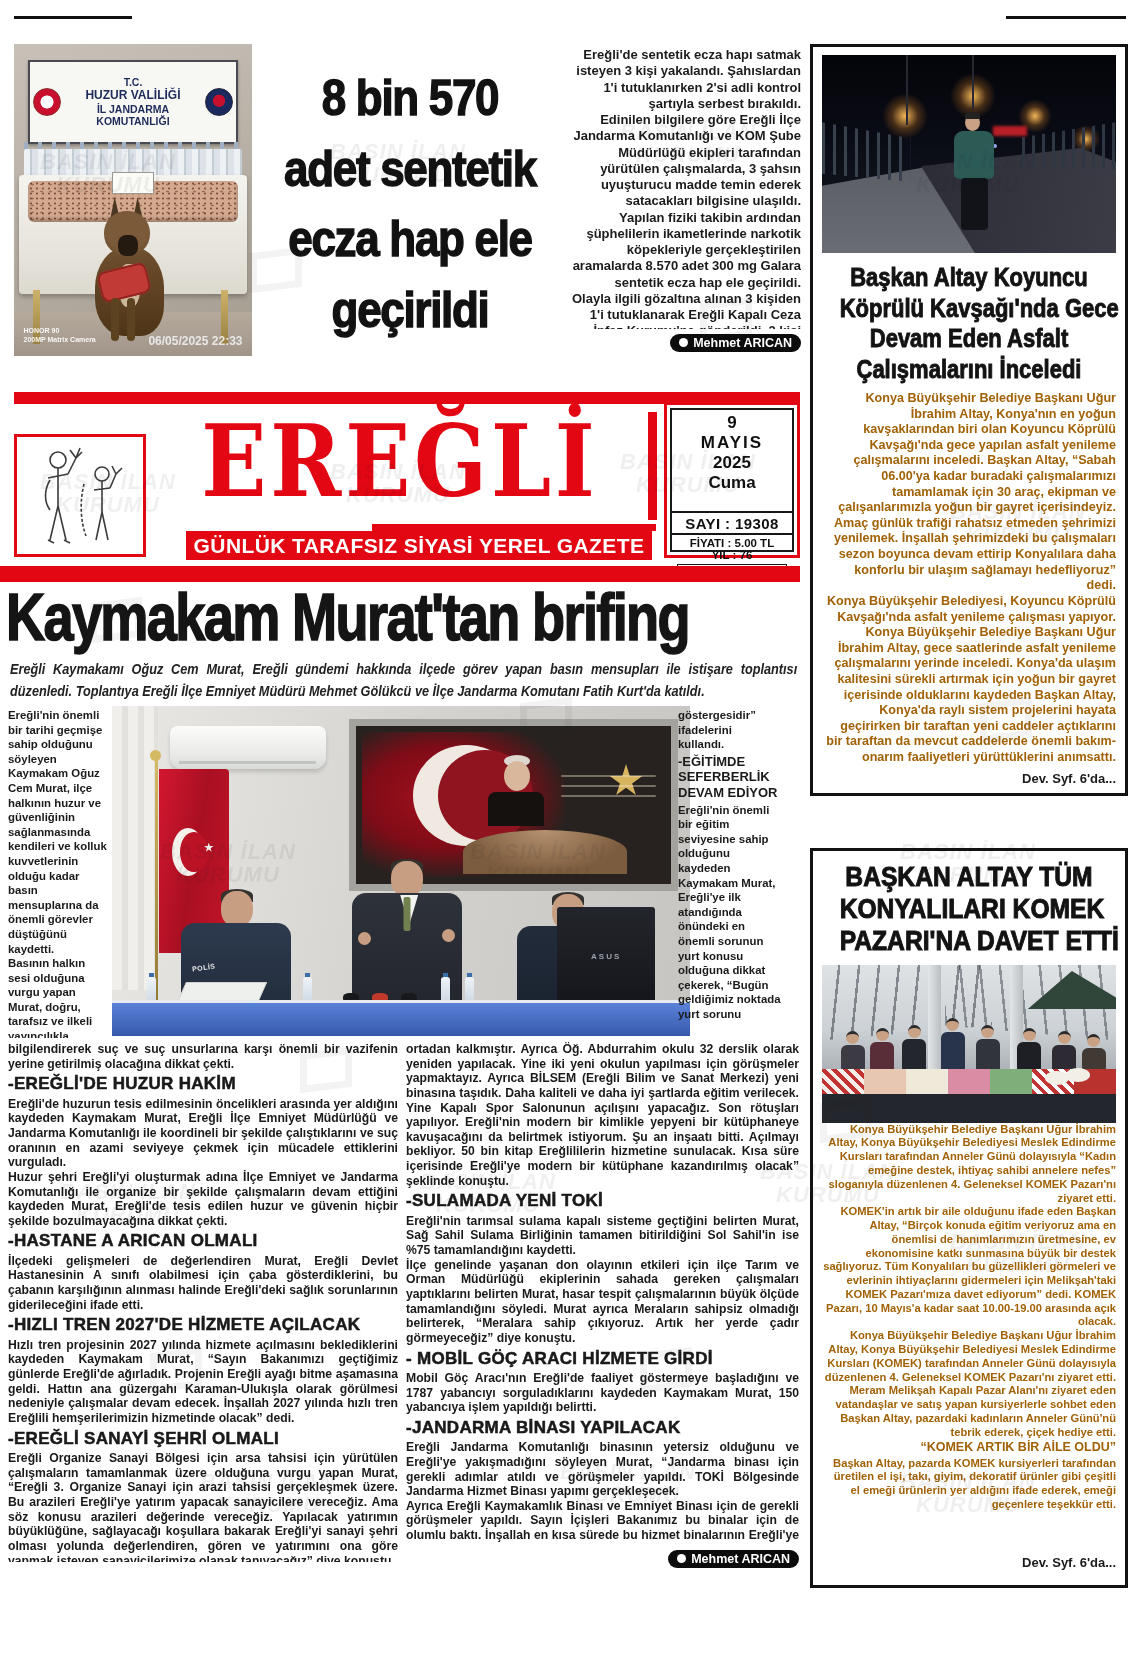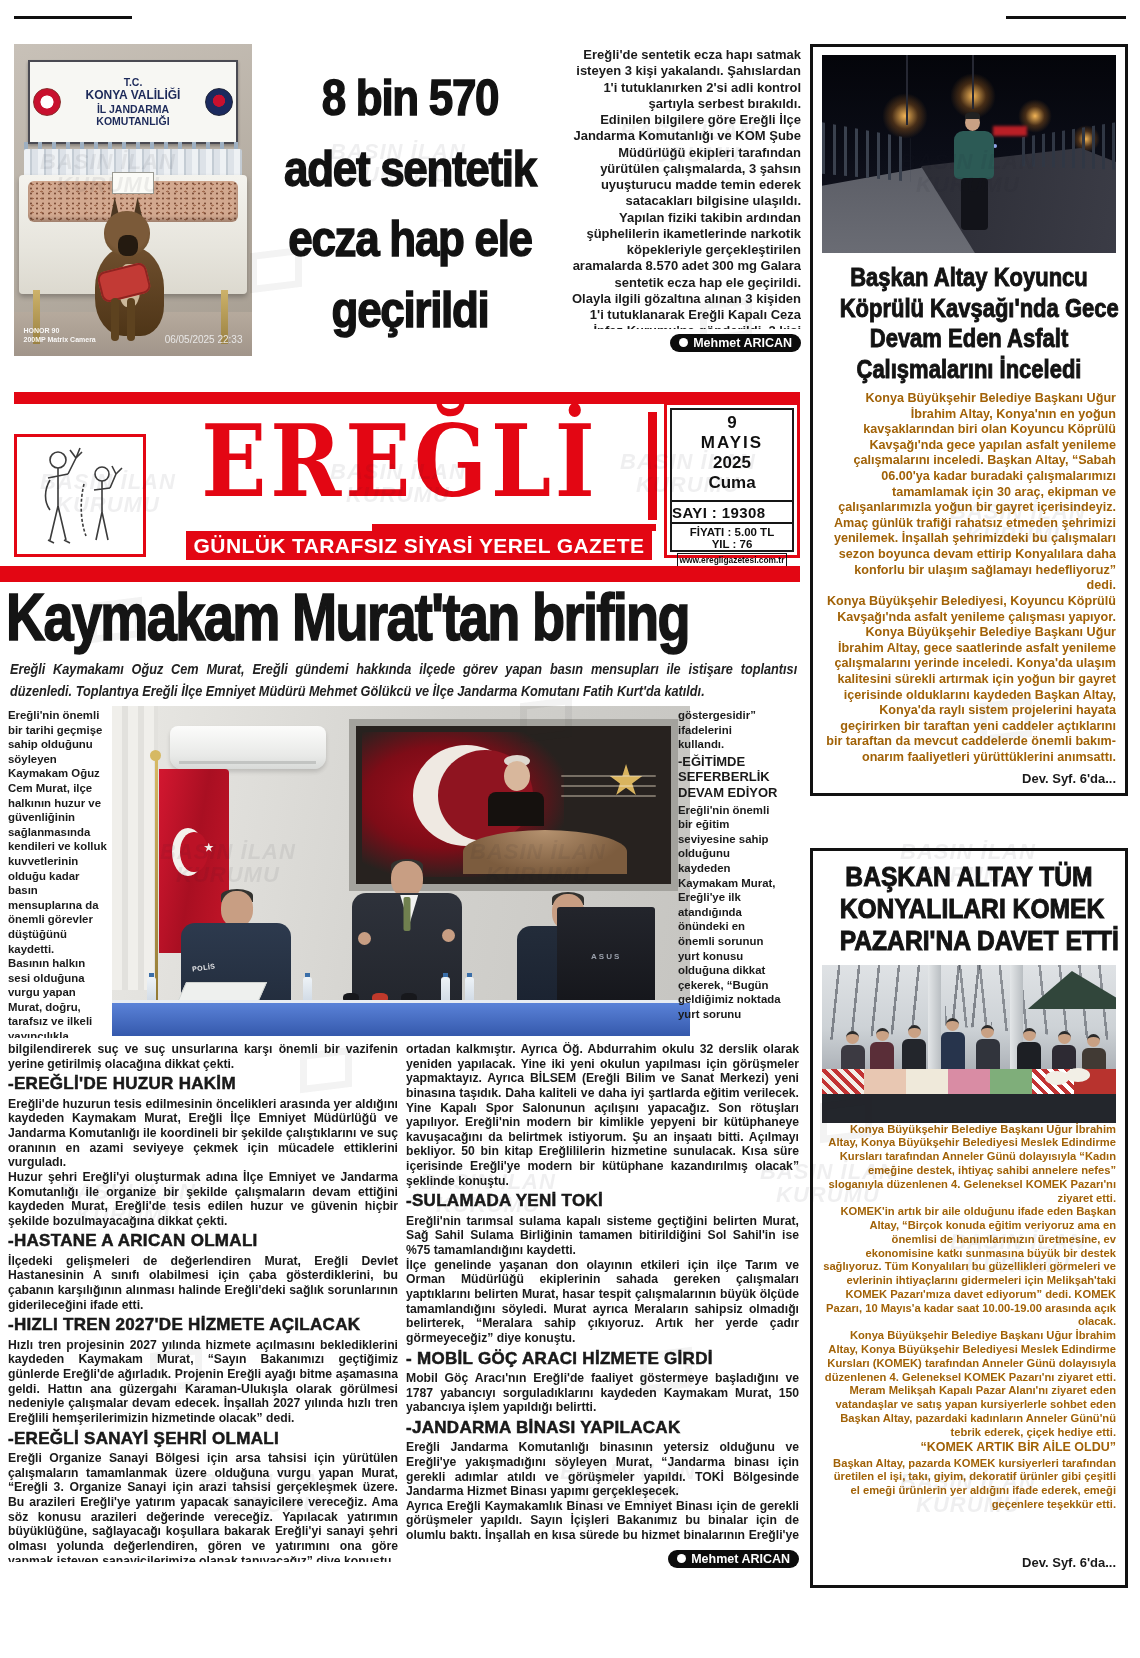--- a/index.html
+++ b/index.html
@@ -51,21 +51,21 @@
       background:radial-gradient(circle at 50% 40%,#7b5a39 0 60%,#5d421f 100%)}
   .dog-muzzle{position:absolute;left:37%;top:25%;width:17%;height:14%;background:#241a10;border-radius:40%}
   .dog-body{position:absolute;left:17%;top:33%;width:60%;height:58%;border-radius:46% 46% 34% 42%;
       background:linear-gradient(#6f4f2e,#4e3517)}
   .dog-chest{position:absolute;left:38%;top:44%;width:18%;height:28%;background:#cbb89a;border-radius:40%}
   .dog-harness{position:absolute;left:20%;top:46%;width:44%;height:20%;background:#c23a35;border-radius:8px;
       transform:rotate(-14deg);box-shadow:inset 0 0 0 2px #8e2420}
   .dog-leg{position:absolute;top:66%;width:7%;height:28%;background:#5d421f;border-radius:4px}
   .dog-leg.f1{left:31%}.dog-leg.f2{left:45%}
   .cam-brand{position:absolute;left:4%;top:90.5%;color:#fff;font-size:7px;font-weight:700;opacity:.92;line-height:1.3}
-  .cam-time{position:absolute;right:4%;top:93%;color:#eee;font-size:10px;font-weight:400;opacity:.92}
+  .cam-time{position:absolute;right:4%;top:93%;color:#eee;font-size:12px;font-weight:700;opacity:.92}
 
   
   .lead-headline{position:absolute;left:234px;top:52px;width:352px;height:304px;display:flex;flex-direction:column;
       justify-content:space-evenly;text-align:center;font-weight:900;color:#121212;
       transform:scaleX(.88);transform-origin:center}
   .lead-headline .hl-line{font-size:50px;line-height:1;letter-spacing:-1.5px;white-space:nowrap;
       -webkit-text-stroke:1.4px #121212}
   .lead-article{position:absolute;left:572px;top:47px;width:229px;height:282px;overflow:hidden;
       font-size:13px;font-weight:700;line-height:1.25;color:#1b1b1b;text-align:right}
   .lead-byline{position:absolute;left:572px;top:333px;width:229px;text-align:right}
@@ -136,22 +136,22 @@
       justify-content:center;font-family:"DejaVu Serif",serif;font-weight:700;font-size:90px;color:#e30613;
       letter-spacing:4px;transform:scale(.95,1.1)}
   .m-vbar{position:absolute;left:648px;top:412px;width:9px;height:108px;background:#e30613}
   .m-underline{position:absolute;left:372px;top:524px;width:284px;height:7px;background:#e30613}
   .m-slogan{position:absolute;left:186px;top:531px;width:466px;height:29px;background:#e30613;color:#fff;
       font-weight:900;font-size:21px;display:flex;align-items:center;justify-content:center;letter-spacing:.4px}
   .m-datebox{position:absolute;left:664px;top:402px;width:136px;height:156px;border:3px solid #e30613;background:#fff;padding:3px}
   .m-datebox-inner{width:100%;height:100%;border:2px solid #1a1a1a;display:flex;flex-direction:column;align-items:center;
       padding-top:3px;font-weight:800;color:#101010}
   .m-day{font-size:17px}.m-month{font-size:17px;letter-spacing:2px}.m-year{font-size:17px}.m-weekday{font-size:17px}
-  .m-issue{width:100%;border-top:2.5px solid #151515;border-bottom:2.5px solid #151515;
-      margin:7px 0 2px;padding:1.5px 0;font-size:15px;letter-spacing:.4px}
+  .m-issue{width:100%;text-align:center;border-top:2.5px solid #151515;border-bottom:2.5px solid #151515;
+      margin:18px 0 2px;padding:1.5px 0;font-size:15px;letter-spacing:.4px}
   .m-price{font-size:11.5px}.m-age{font-size:11.5px}
   .m-web{border:1.5px solid #151515;font-size:8.4px;font-weight:700;padding:1px 2px;margin-top:3px;white-space:nowrap}
 
   
   .main-headline{position:absolute;left:6px;top:584px;width:960px;height:66px;font-weight:900;font-size:66px;
       letter-spacing:-2px;color:#151515;white-space:nowrap;line-height:1;
       transform:scaleX(.82);transform-origin:left center;-webkit-text-stroke:1.6px #151515}
   .deck{position:absolute;left:10px;top:658px;width:960px;height:46px;overflow:hidden;font-size:15.5px;font-weight:700;
       font-style:italic;line-height:1.45;text-align:justify;color:#222;transform:scaleX(.82);transform-origin:left top}
   .intro-left{position:absolute;left:8px;top:708px;width:101px;height:330px;overflow:hidden;
@@ -309,21 +309,21 @@
   <div class="wm-cube" style="left:820px;top:1100px"></div>
   <div class="wm-cube" style="left:150px;top:1350px"></div>
   <div class="wm-cube" style="left:640px;top:1350px"></div>
 
   <div class="photoTL">
     <div class="tl-floor"></div>
     <div class="tl-sign">
       <div class="emblem1"></div>
       <div class="sign-text">
         <div class="sign-l1">T.C.</div>
-        <div class="sign-l2">KONYA VALİLİĞİ</div>
+        <div class="sign-l2">HUZUR VALİLİĞİ</div>
         <div class="sign-l3">İL JANDARMA KOMUTANLIĞI</div>
       </div>
       <div class="emblem2"></div>
     </div>
     <div class="tl-caps"></div>
     <div class="tl-bottles"></div>
     <div class="tl-table"></div>
     <div class="tl-pills"></div>
     <div class="tl-card"></div>
     <div class="tl-leg l"></div>

